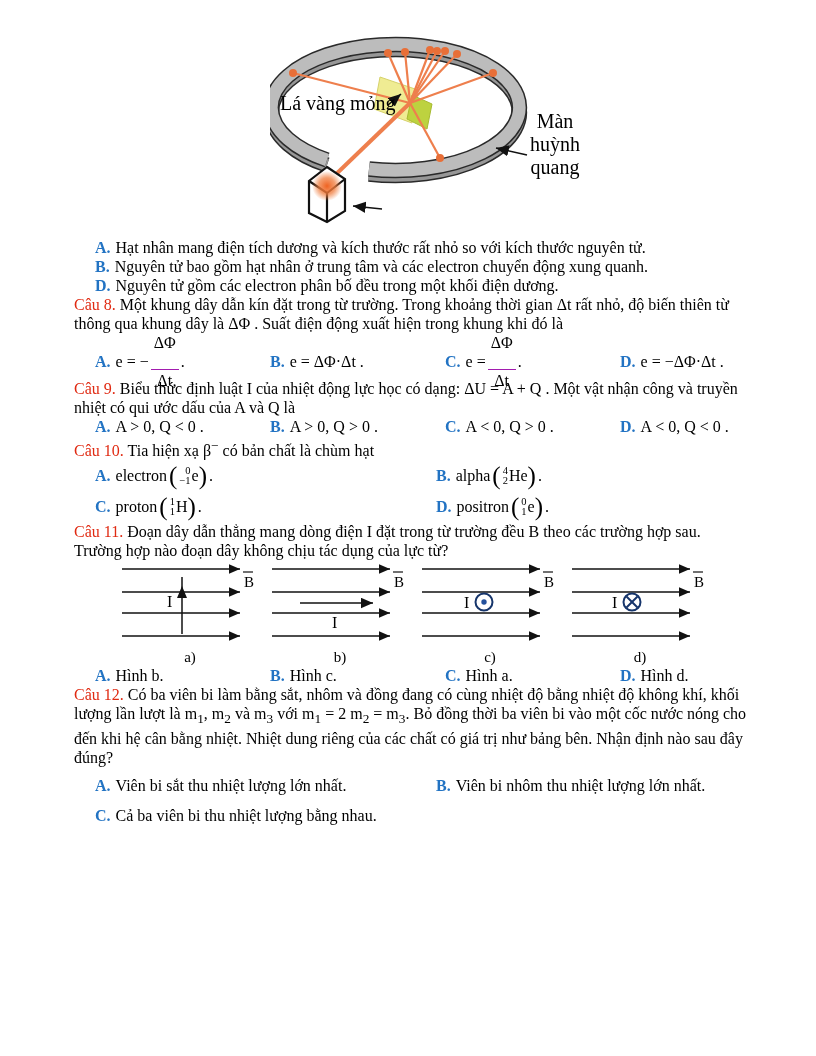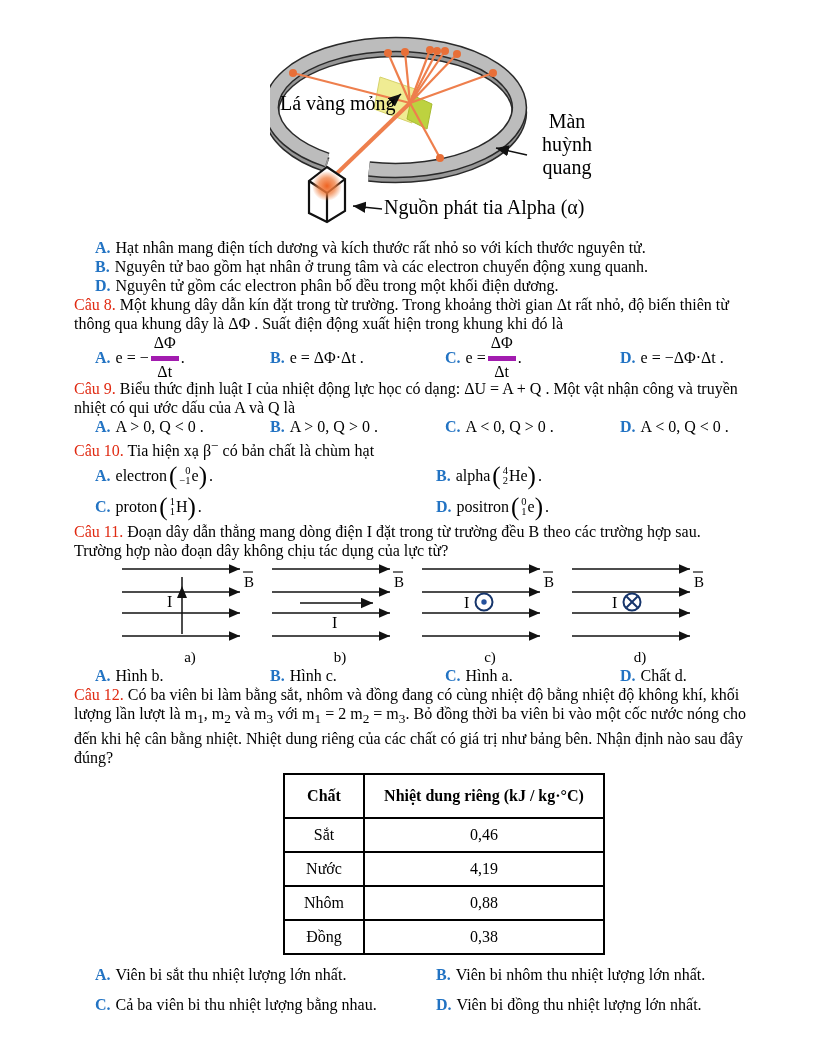--- a/index.html
+++ b/index.html
@@ -5,35 +5,35 @@
   html,body{margin:0;padding:0;background:#fff}
   body{width:816px;height:1056px;overflow:hidden;color:#000;
        font-family:"Liberation Serif",serif;font-size:16px;line-height:19px}
   .page{padding:33px 66px 0 74px;position:relative}
 
   
   .fig{position:relative;height:193px;margin-bottom:12px}
   .fig svg{position:absolute;left:196px;top:0}
   .fig-label{position:absolute;font-size:20px;line-height:23px;white-space:nowrap}
   .foil-label{left:206px;top:59px}
-  .screen-label{left:456px;top:77px;width:74px;text-align:center;white-space:normal}
+  .screen-label{left:444px;top:77px;width:74px;text-align:center;white-space:normal}
   .source-label{left:310px;top:163px}
 
   
   .qlabel{color:#e02a12;font-weight:normal}
   .ol{color:#2273c3;font-weight:bold;margin-right:5px}
   .qtext{margin:0}
   .it{}
   .opt-line{padding-left:21px}
   .grid4{display:grid;grid-template-columns:175px 175px 175px auto;padding-left:21px}
   .grid2{display:grid;grid-template-columns:341px auto;padding-left:21px}
   .formula-row{height:46px}
   .formula-row .cell{display:flex;align-items:center}
   .frac{display:inline-block;text-align:center;vertical-align:middle;margin:0 2px}
-  .frac .num{display:block;border-bottom:5px solid #a21caf;padding:0 3px 4px}
+  .frac .num{display:block;border-bottom:1px solid #a21caf;padding:0 3px 17px}
   .frac .den{display:block;padding-top:1px}
   .q10row{height:31px;align-items:center}
   .q10row>div{display:flex;align-items:center}
   .nuc{display:inline-flex;align-items:center;margin:0 2px}
   .nuc .par{font-size:25px;line-height:24px;font-weight:normal}
   .nuc .sc{display:inline-flex;flex-direction:column;justify-content:center;
            font-size:10.5px;line-height:10px;text-align:right;margin:0 1px 0 2px}
 
   
   .panels{display:flex;gap:10px;margin:4px 0 0 46px}
@@ -118,21 +118,20 @@
         <line x1="257" y1="122" x2="226" y2="115" marker-end="url(#mf)"></line>
         <line x1="112" y1="176" x2="83" y2="173" marker-end="url(#mf)"></line>
       </g>
     </svg>
     <div class="fig-label foil-label">Lá vàng mỏng</div>
     <div class="fig-label screen-label">
       <div>Màn</div>
       <div>huỳnh</div>
       <div>quang</div>
     </div>
-    <div class="fig-label source-label">Nguồn phát tia Alpha (α)</div>
   </div>
 
   <div>
     <div class="opt-line"><span class="ol">A.</span><span>Hạt nhân mang điện tích dương và kích thước rất nhỏ so với kích thước nguyên tử.</span></div>
     <div class="opt-line"><span class="ol">B.</span><span>Nguyên tử bao gồm hạt nhân ở trung tâm và các electron chuyển động xung quanh.</span></div>
     <div class="opt-line"><span class="ol">D.</span><span>Nguyên tử gồm các electron phân bố đều trong một khối điện dương.</span></div>
   </div>
 
   <div>
     <p class="qtext"><span class="qlabel">Câu 8.</span> <span>Một khung dây dẫn kín đặt trong từ trường. Trong khoảng thời gian Δt rất nhỏ, độ biến thiên từ thông qua khung dây là ΔΦ . Suất điện động xuất hiện trong khung khi đó là</span></p>
@@ -339,56 +338,31 @@
           <text x="42" y="44" font-size="16" font-family="Liberation Serif, serif">I</text>
         </svg>
         <div class="cap">d)</div>
       </div>
     </div>
 
     <div class="grid4">
       <div><span class="ol">A.</span><span>Hình b.</span></div>
       <div><span class="ol">B.</span><span>Hình c.</span></div>
       <div><span class="ol">C.</span><span>Hình a.</span></div>
-      <div><span class="ol">D.</span><span>Chất d.</span></div>
+      <div><span class="ol">D.</span><span>Hình d.</span></div>
     </div>
   </div>
 
   <div>
     <p class="qtext"><span class="qlabel">Câu 12.</span>
       <span>Có ba viên bi làm bằng sắt, nhôm và đồng đang có cùng nhiệt độ bằng nhiệt độ không khí, khối lượng lần lượt là m</span><sub>1</sub><span>, m</span><sub>2</sub><span> và m</span><sub>3</sub><span> với m</span><sub>1</sub><span> = 2 m</span><sub>2</sub><span> = m</span><sub>3</sub><span>. Bỏ đồng thời ba viên bi vào một cốc nước nóng cho đến khi hệ cân bằng nhiệt. Nhiệt dung riêng của các chất có giá trị như bảng bên. Nhận định nào sau đây đúng?</span></p>
 
-    <table class="heat">
-      <tbody>
-          <tr>
-        <th class="c1">Chất</th>
-        <th class="c2">Nhiệt dung riêng (kJ / kg·°C)</th>
-      </tr>
-      <tr>
-            <td>Sắt</td>
-            <td>0,46</td>
-          </tr>
-      <tr>
-            <td>Nước</td>
-            <td>4,19</td>
-          </tr>
-      <tr>
-            <td>Nhôm</td>
-            <td>0,88</td>
-          </tr>
-      <tr>
-            <td>Đồng</td>
-            <td>0,38</td>
-          </tr>
-    </tbody>
-      </table>
 
     <div class="botopts">
       <div class="grid2">
         <div><span class="ol">A.</span><span>Viên bi sắt thu nhiệt lượng lớn nhất.</span></div>
         <div><span class="ol">B.</span><span>Viên bi nhôm thu nhiệt lượng lớn nhất.</span></div>
         <div><span class="ol">C.</span><span>Cả ba viên bi thu nhiệt lượng bằng nhau.</span></div>
-        <div><span class="ol">D.</span><span>Viên bi đồng thu nhiệt lượng lớn nhất.</span></div>
       </div>
     </div>
   </div>
 
 </div>
 
 </body></html>

